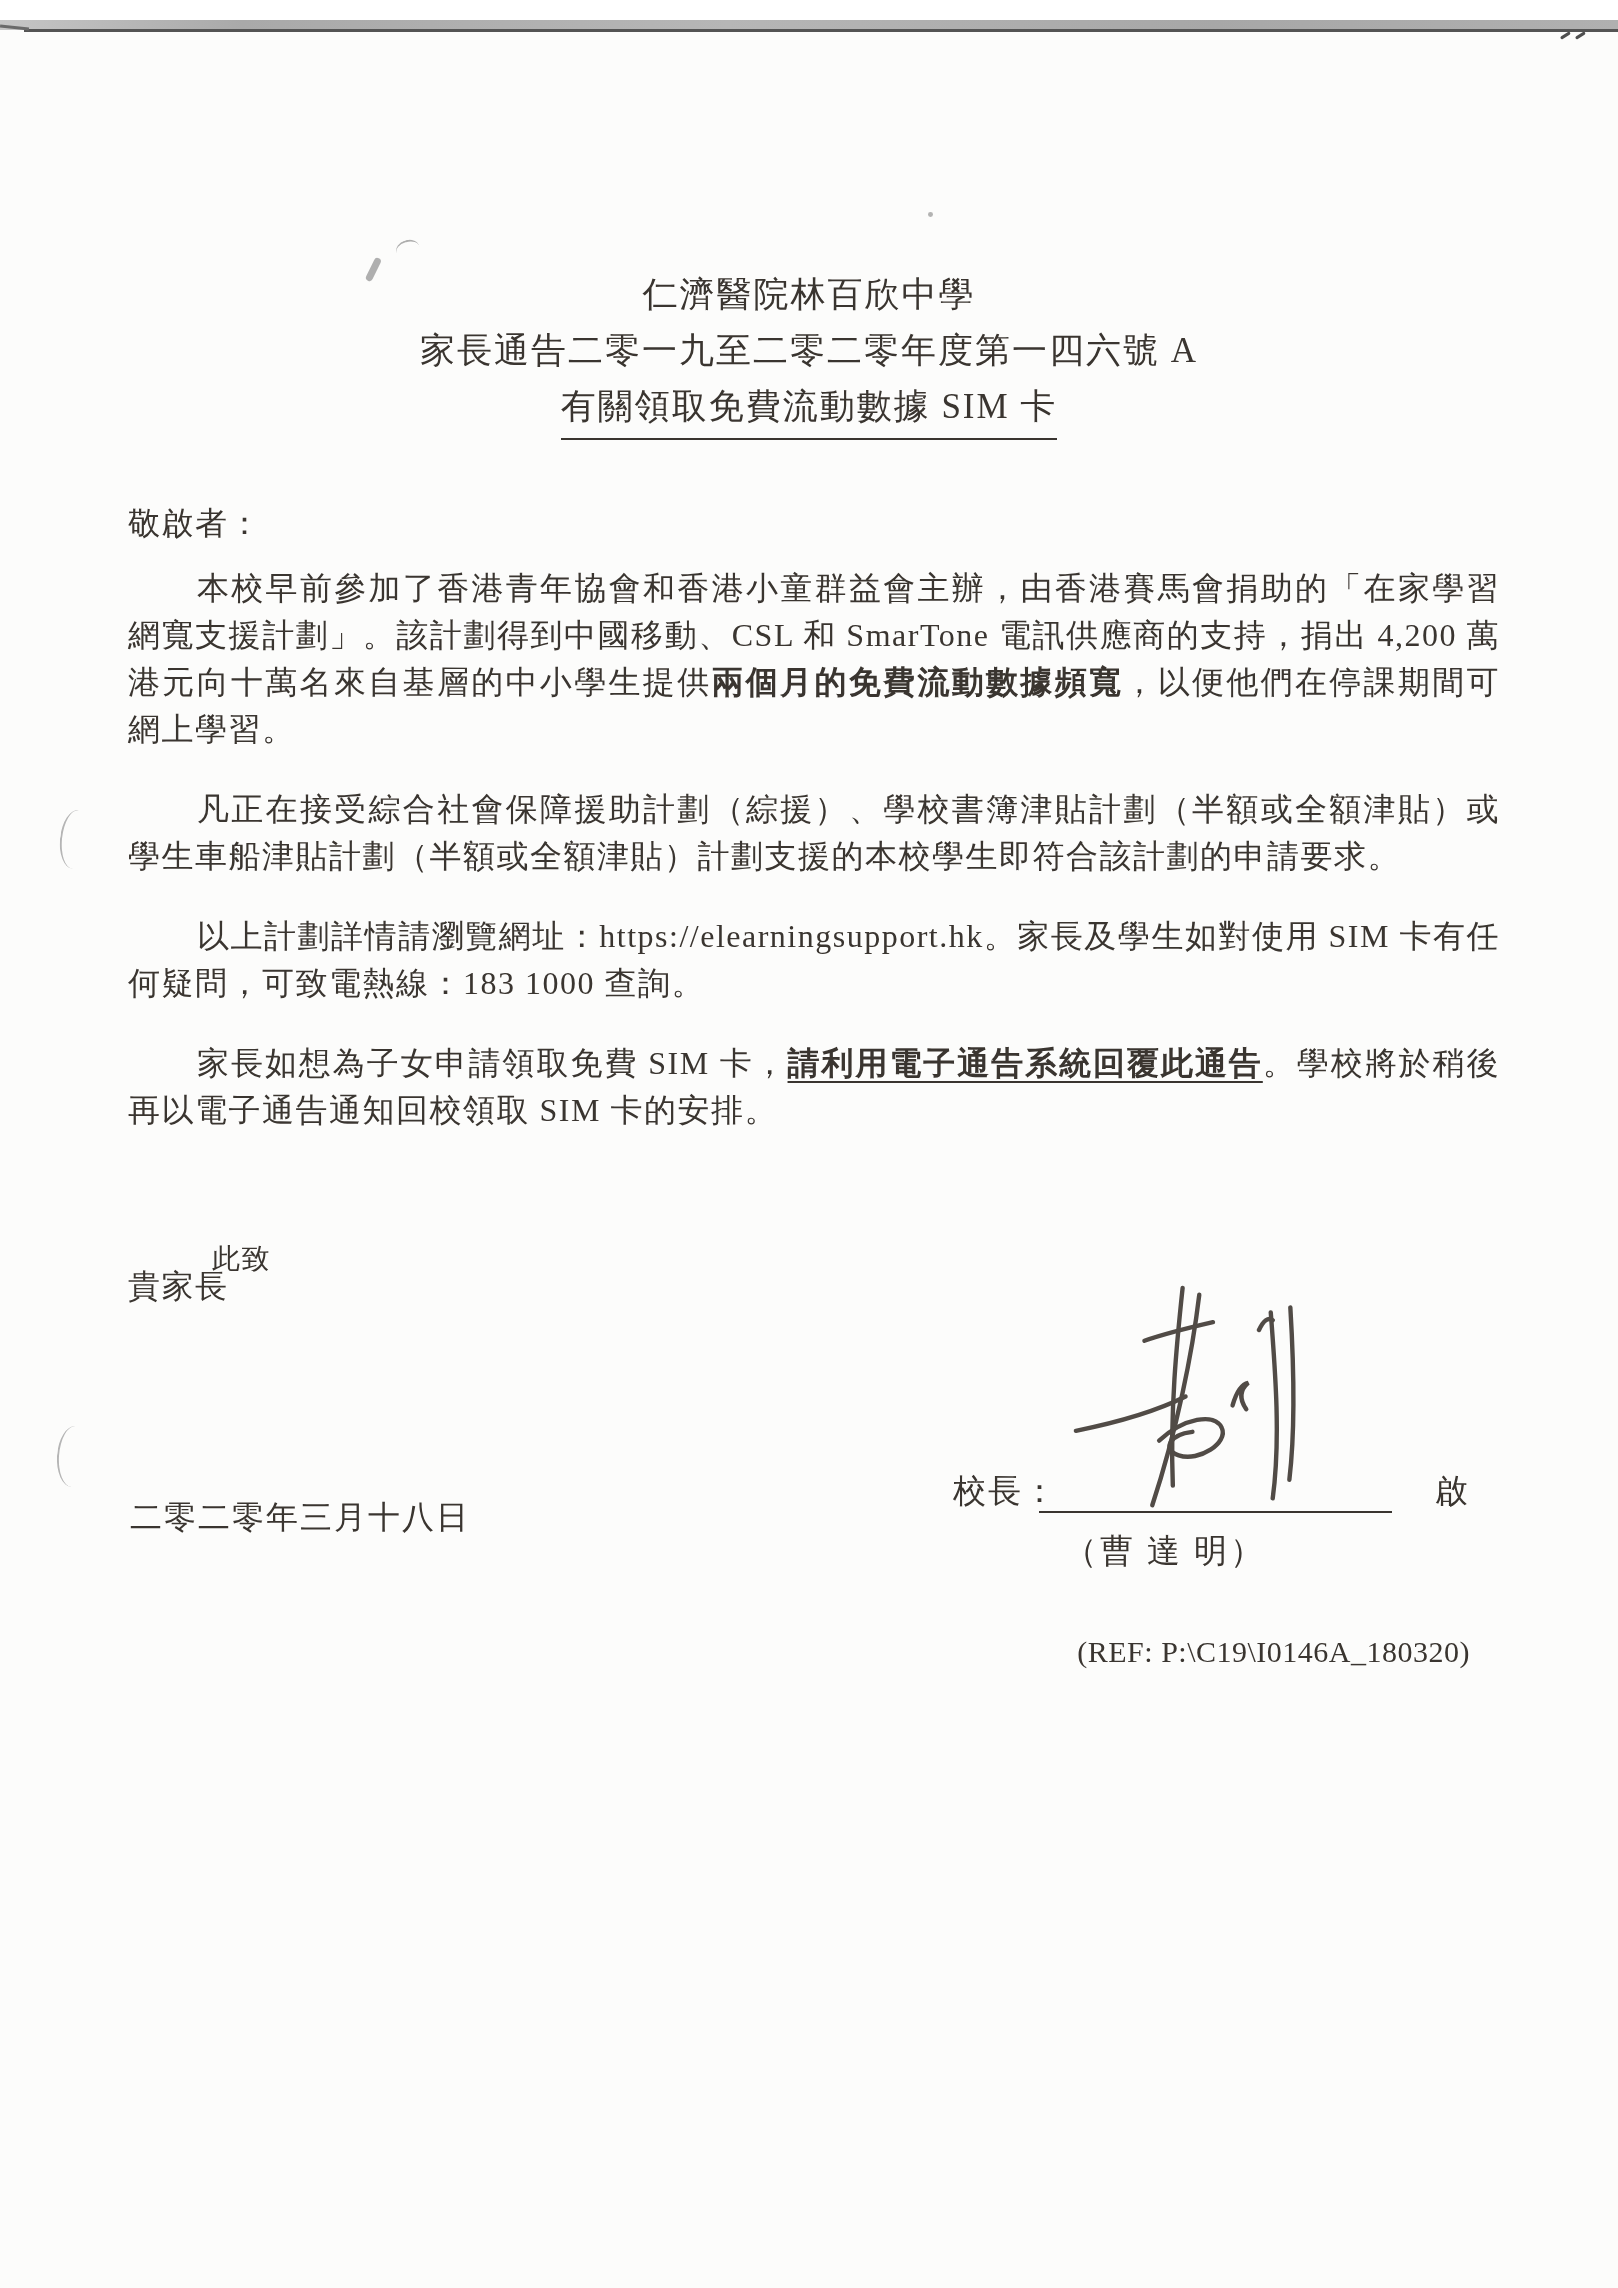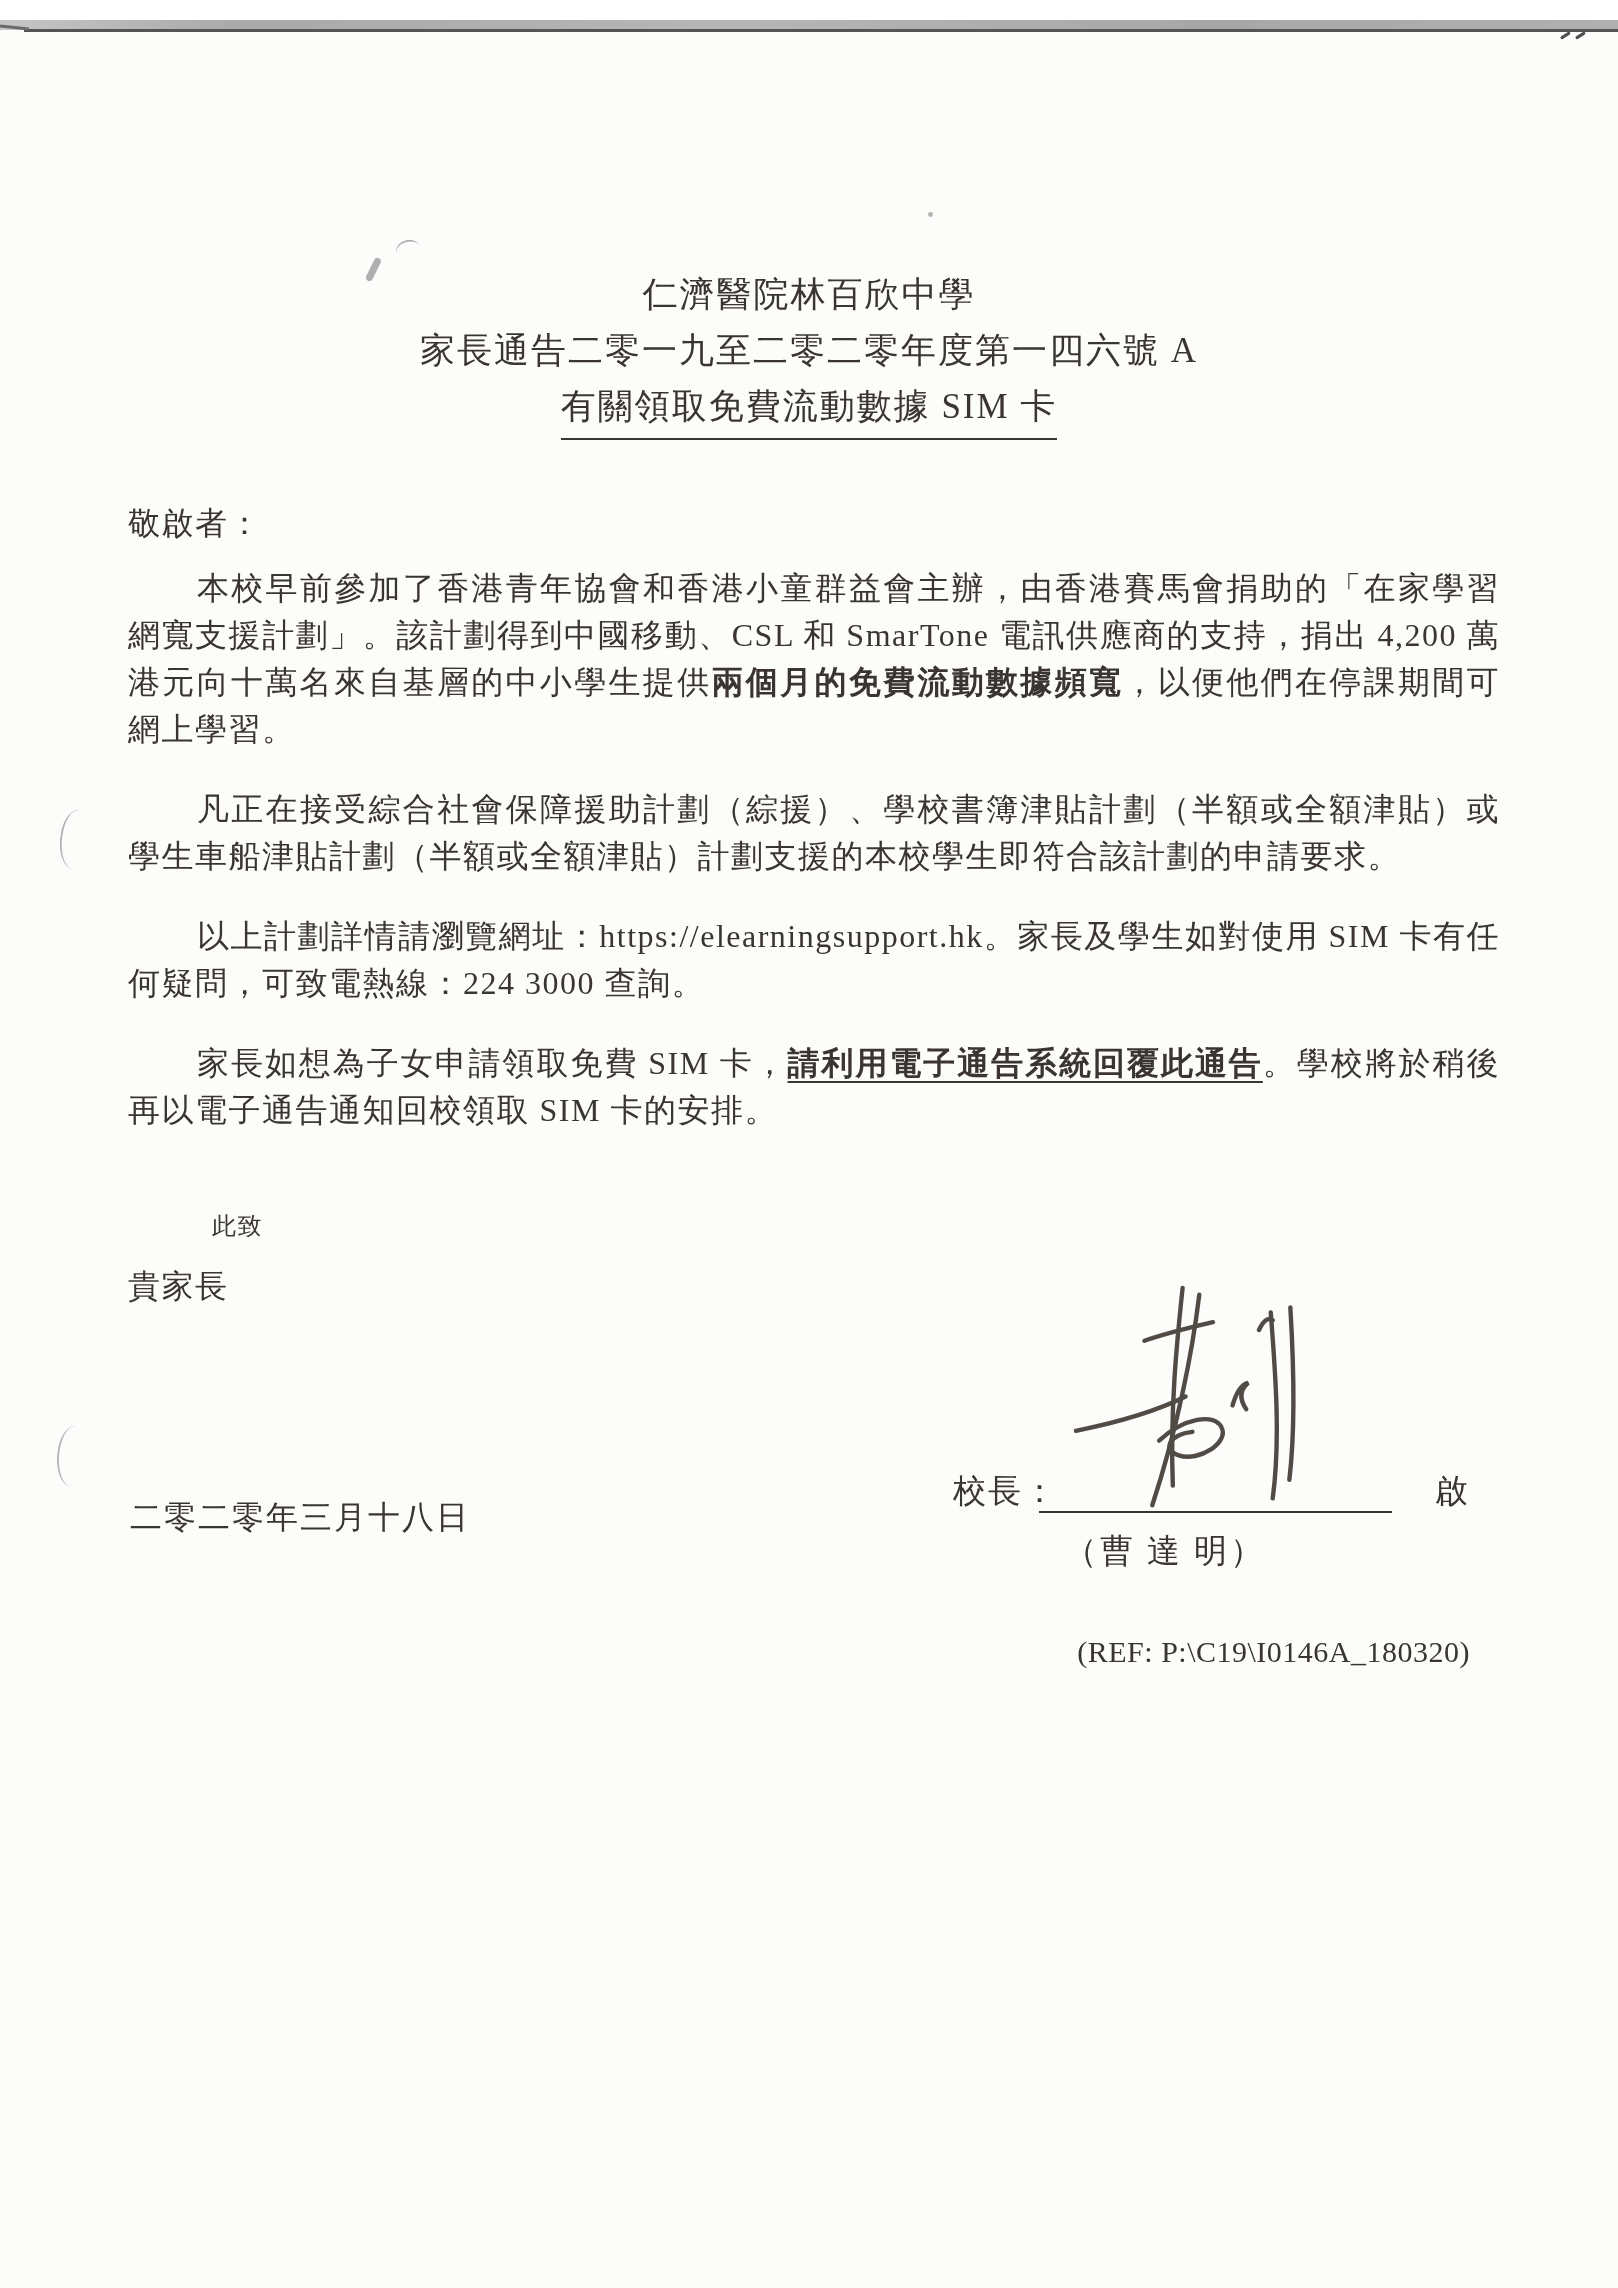--- a/index.html
+++ b/index.html
@@ -34,21 +34,21 @@
     text-align:center; font-size:35px; letter-spacing:2px; line-height:56px; }
   .subject-underline { border-bottom:2px solid #3a3530; padding-bottom:12px; }
   
   .salutation { position:absolute; top:482px; left:128px; font-size:32px; letter-spacing:1.5px; }
   .letter-body { position:absolute; top:545px; left:128px; width:1372px;
     font-size:32px; letter-spacing:1.5px; line-height:47px; text-align:justify; }
   .letter-body p { margin:0 0 33px 0; text-indent:69px; }
   .seg-bold { font-weight:bold; }
   .seg-emph { font-weight:bold; text-decoration:underline;
     text-decoration-thickness:2px; text-underline-offset:6.9px; }
-  .cizhi { position:absolute; top:1190px; left:212px; font-size:24px; letter-spacing:1.5px; }
+  .cizhi { position:absolute; top:1220px; left:212px; font-size:28px; letter-spacing:1.5px; }
   .recipient { position:absolute; top:1245px; left:128px; font-size:32px; letter-spacing:1.5px; }
   
   .sig-label { position:absolute; top:1449px; left:953px; font-size:33px; letter-spacing:2px; }
   .sig-line { position:absolute; top:1491px; left:1039px; width:353px; height:2px; background:#3a3530; }
   .sig-qi { position:absolute; top:1449px; left:1435px; font-size:33px; }
   .sig-name { position:absolute; top:1509px; left:1018px; width:294px;
     text-align:center; font-size:33px; letter-spacing:2.9px; }
   .signature-svg { position:absolute; top:1262px; left:1066px; }
   .date-line { position:absolute; top:1476px; left:130px; font-size:32px; letter-spacing:2px; }
   .ref-line { position:absolute; top:1615px; left:980px; width:490px;
@@ -74,21 +74,21 @@
     <div>仁濟醫院林百欣中學</div>
     <div>家長通告二零一九至二零二零年度第一四六號 A</div>
     <div><span class="subject-underline">有關領取免費流動數據 SIM 卡</span></div>
   </div>
 
   <div class="salutation">敬啟者：</div>
 
   <div class="letter-body">
     <p><span>本校早前參加了香港青年協會和香港小童群益會主辦，由香港賽馬會捐助的「在家學習網寬支援計劃」。該計劃得到中國移動、CSL 和 SmarTone 電訊供應商的支持，捐出 4,200 萬港元向十萬名來自基層的中小學生提供</span><span class="seg-bold">兩個月的免費流動數據頻寬</span><span>，以便他們在停課期間可網上學習。</span></p>
     <p>凡正在接受綜合社會保障援助計劃（綜援）、學校書簿津貼計劃（半額或全額津貼）或學生車船津貼計劃（半額或全額津貼）計劃支援的本校學生即符合該計劃的申請要求。</p>
-    <p>以上計劃詳情請瀏覽網址：https://elearningsupport.hk。家長及學生如對使用 SIM 卡有任何疑問，可致電熱線：224 3000 查詢。</p>
+    <p>以上計劃詳情請瀏覽網址：https://elearningsupport.hk。家長及學生如對使用 SIM 卡有任何疑問，可致電熱線：183 1000 查詢。</p>
     <p><span>家長如想為子女申請領取免費 SIM 卡，</span><span class="seg-emph">請利用電子通告系統回覆此通告</span><span>。學校將於稍後再以電子通告通知回校領取 SIM 卡的安排。</span></p>
   </div>
 
   <div class="cizhi">此致</div>
   <div class="recipient">貴家長</div>
 
   <div class="sig-label">校長：</div>
   <svg class="signature-svg" width="245" height="235" viewBox="0 0 250 240" fill="none">
     <g stroke="#433d37" stroke-width="4.5" stroke-linecap="round" fill="none" opacity="0.92">
       <path d="M10,152 C55,143 90,133 122,117"></path>

